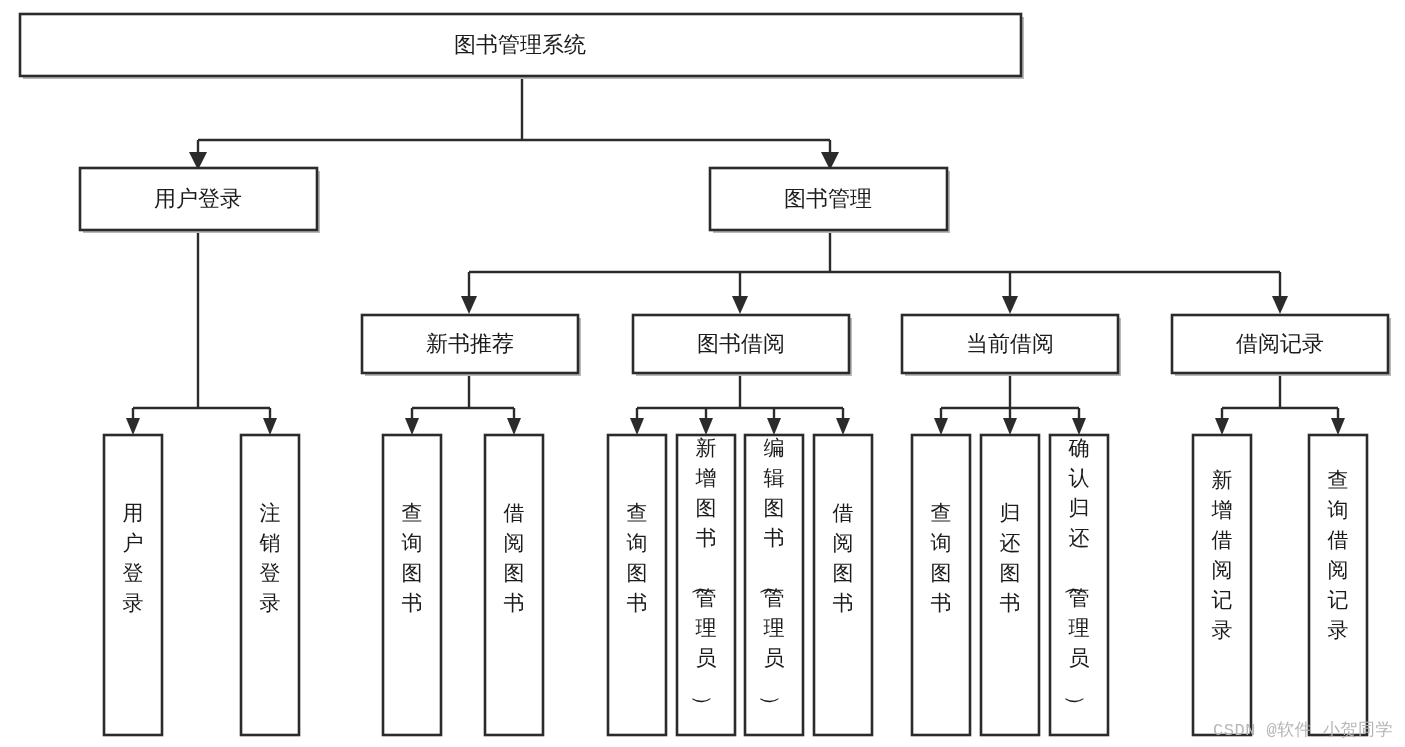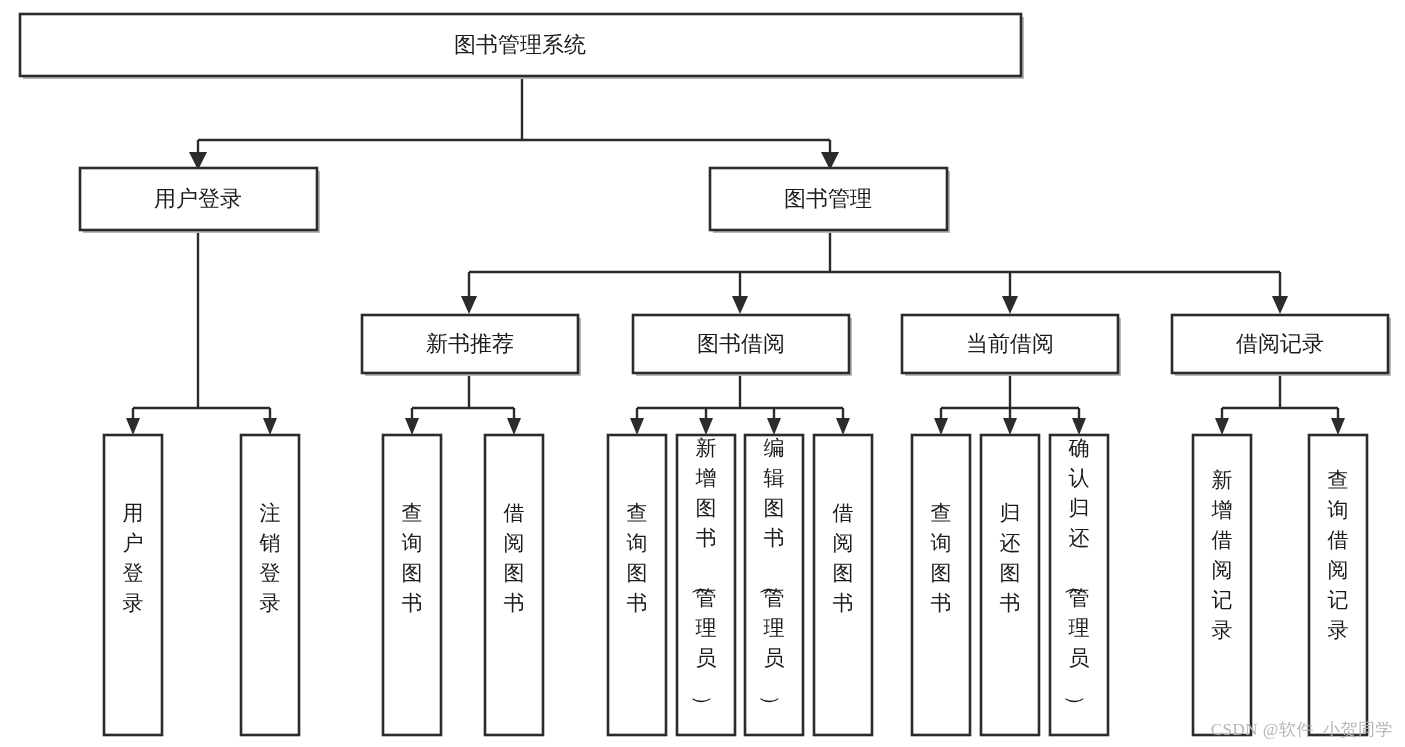--- a/index.html
+++ b/index.html
@@ -57,21 +57,21 @@
   .leaf-label {
     font-family: "Liberation Sans", "DejaVu Sans", sans-serif;
     font-size: 21px;
     fill: #1b1b1b;
     text-anchor: middle;
   }
   .watermark {
     position: absolute;
     right: 12px;
     bottom: 6px;
-    font-family: Liberation Serif, serif;
+    font-family: Liberation Mono, monospace;
     font-size: 17px;
     color: #b6b6b6;
     letter-spacing: 0.5px;
     white-space: nowrap;
     user-select: none;
     margin-top: 28px;
   }
 </style>
 </head>
 <body>

